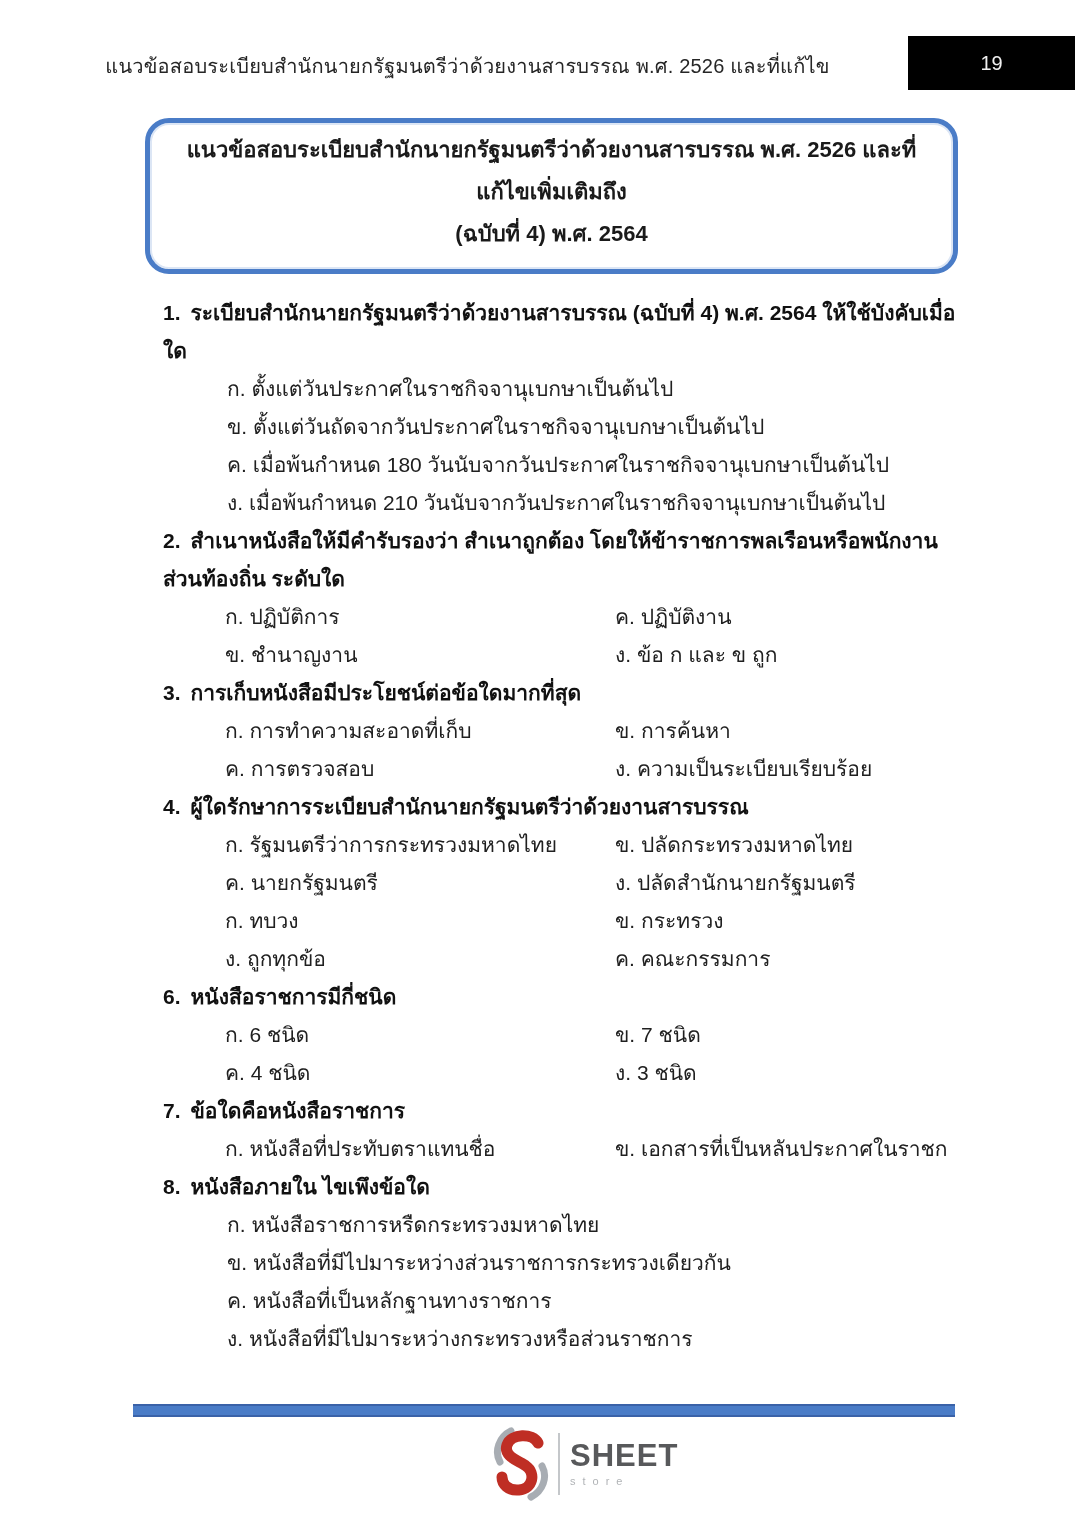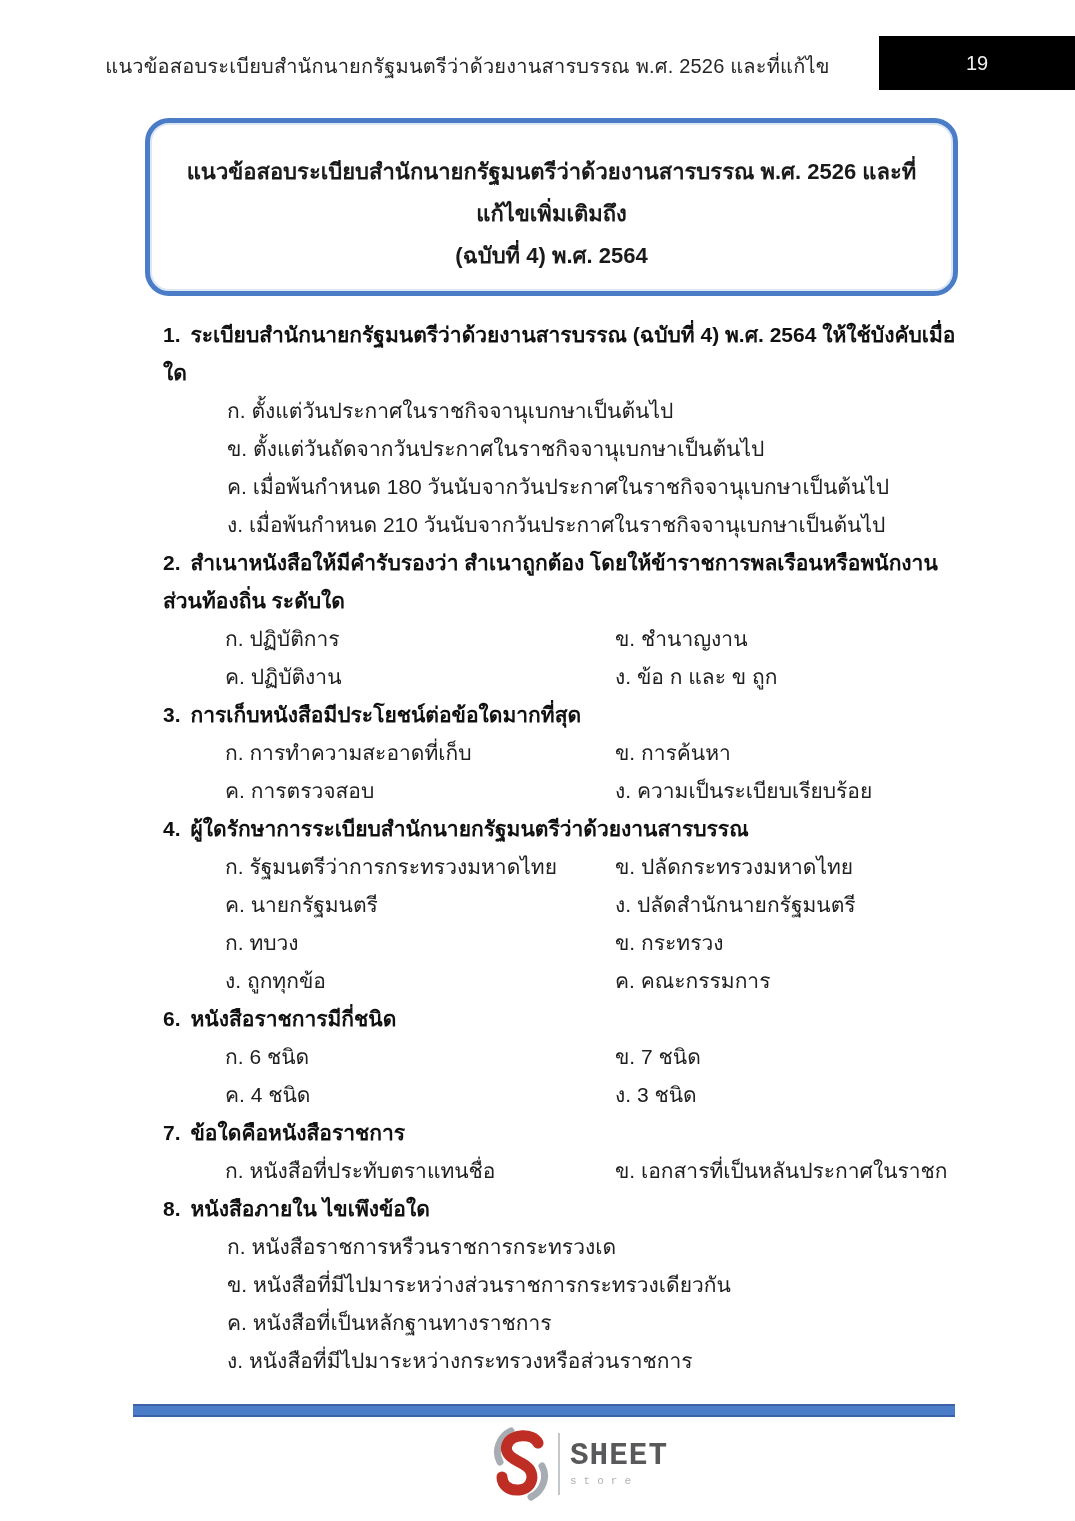--- a/index.html
+++ b/index.html
@@ -23,34 +23,34 @@
     position:absolute;
     left:0; right:140px; top:50px;
     text-align:center;
     font-size:20px;
     color:#262626;
     letter-spacing:0.2px;
   }
   .page-num-box {
     position:absolute;
     right:0; top:36px;
-    width:196px; height:54px;
+    width:167px; height:54px;
     background:#000000;
     color:#f0f0f0;
     display:flex; align-items:center; justify-content:center;
     font-size:20px;
   }
 
   
   .title-box {
     margin:22px 117px 16px 145px;
     border:5px solid #4a7cc7;
     border-radius:24px;
     box-shadow:0 0 0 2px #dce6f5 inset;
-    padding:28px 30px 14px 30px;
+    padding:6px 30px 14px 30px;
     text-align:center;
     font-weight:bold;
     font-size:22px;
     color:#1a1a1a;
     line-height:42px;
     background:#ffffff;
   }
 
   
   .questions {
@@ -80,21 +80,21 @@
     position:absolute;
     left:133px; top:1404px;
     width:822px; height:13px;
     background:#4a7cc7;
     border-top:2px solid #3a62a8;
     border-bottom:2px solid #3a62a8;
   }
   .logo {
     position:absolute;
     left:492px; top:1426px;
-    display:flex; align-items:center;font-family:Liberation Mono, monospace;
+    display:flex; align-items:center;
   }
   .logo-mark { width:58px; height:76px; }
   .logo-divider {
     width:2px; height:62px;
     background:#c4c7ca;
     margin:0 10px 0 8px;
   }
   .logo-text-col { display:flex; flex-direction:column; }
   .logo-text {
     font-size:31px; font-weight:bold;
@@ -130,22 +130,22 @@
           <div class="opt">ก. ตั้งแต่วันประกาศในราชกิจจานุเบกษาเป็นต้นไป</div>
           <div class="opt">ข. ตั้งแต่วันถัดจากวันประกาศในราชกิจจานุเบกษาเป็นต้นไป</div>
           <div class="opt">ค. เมื่อพ้นกำหนด 180 วันนับจากวันประกาศในราชกิจจานุเบกษาเป็นต้นไป</div>
           <div class="opt">ง. เมื่อพ้นกำหนด 210 วันนับจากวันประกาศในราชกิจจานุเบกษาเป็นต้นไป</div>
         </div>
       </div>
       <div class="question">
         <div class="q-head"><span class="q-num">2.</span><span>สำเนาหนังสือให้มีคำรับรองว่า สำเนาถูกต้อง โดยให้ข้าราชการพลเรือนหรือพนักงานส่วนท้องถิ่น ระดับใด</span></div>
         <div class="opts grid">
           <div class="opt">ก. ปฏิบัติการ</div>
+          <div class="opt">ค. ปฏิบัติงาน</div>
           <div class="opt">ข. ชำนาญงาน</div>
-          <div class="opt">ค. ปฏิบัติงาน</div>
           <div class="opt">ง.  ข้อ ก และ ข ถูก</div>
         </div>
       </div>
       <div class="question">
         <div class="q-head"><span class="q-num">3.</span><span>การเก็บหนังสือมีประโยชน์ต่อข้อใดมากที่สุด</span></div>
         <div class="opts grid">
           <div class="opt">ก. การทำความสะอาดที่เก็บ</div>
           <div class="opt">ข. การค้นหา</div>
           <div class="opt">ค. การตรวจสอบ</div>
           <div class="opt">ง. ความเป็นระเบียบเรียบร้อย</div>
@@ -180,21 +180,21 @@
       <div class="question">
         <div class="q-head"><span class="q-num">7.</span><span>ข้อใดคือหนังสือราชการ</span></div>
         <div class="opts grid">
           <div class="opt">ก. หนังสือที่ประทับตราแทนชื่อ</div>
           <div class="opt">ข. เอกสารที่เป็นหลันประกาศในราชก</div>
         </div>
       </div>
       <div class="question">
         <div class="q-head"><span class="q-num">8.</span><span>หนังสือภายใน ไขเพึงข้อใด</span></div>
         <div class="opts list">
-          <div class="opt">ก. หนังสือราชการหรืวนราชการกระทรวงเด</div>
+          <div class="opt">ก. หนังสือราชการหรืดกระทรวงมหาดไทย</div>
           <div class="opt">ข. หนังสือที่มีไปมาระหว่างส่วนราชการกระทรวงเดียวกัน</div>
           <div class="opt">ค. หนังสือที่เป็นหลักฐานทางราชการ</div>
           <div class="opt">ง. หนังสือที่มีไปมาระหว่างกระทรวงหรือส่วนราชการ</div>
         </div>
       </div>
     </div>
 
   <div class="footer-bar"></div>
 
   <div class="logo">

